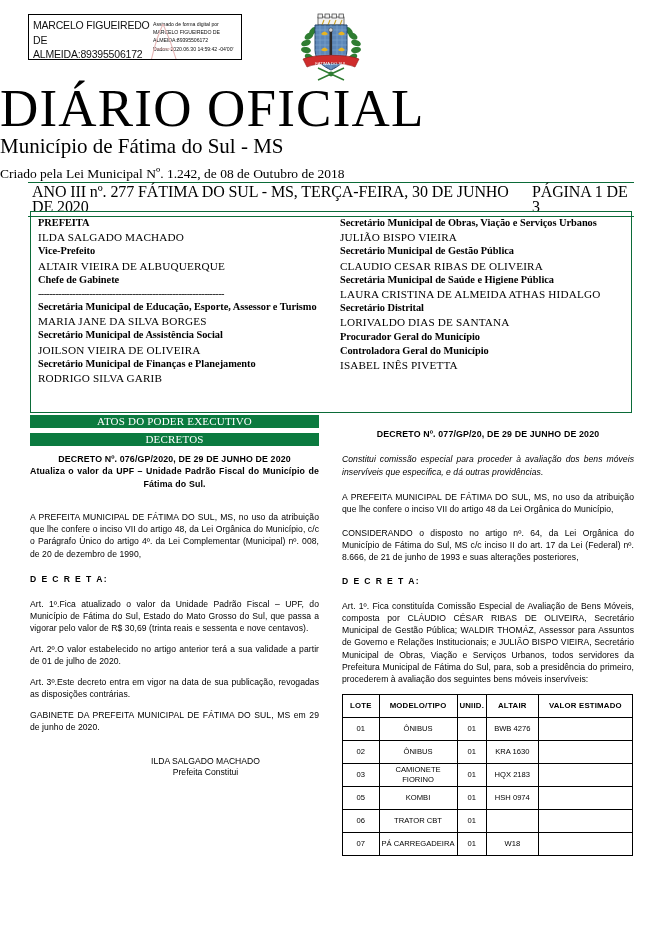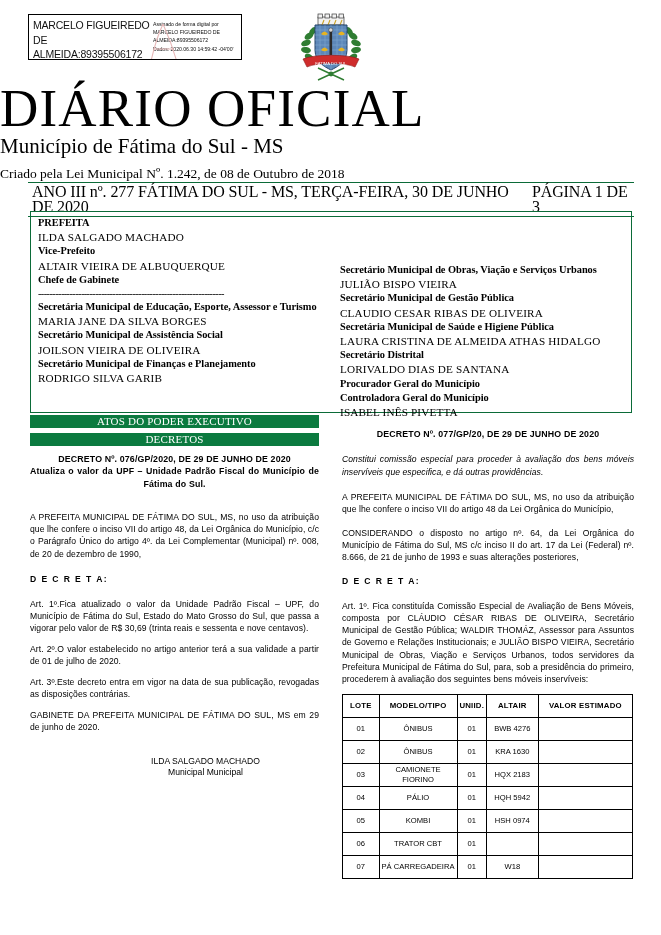--- a/index.html
+++ b/index.html
@@ -131,21 +131,21 @@
     height: 202px;
     border: 1.6px solid #0b6b38;
     box-sizing: border-box;
     display: flex;
   }
   .off-col {
     box-sizing: border-box;
     padding: 4px 6px 2px 7px;
     width: 50%;
   }
-  .off-col.right { padding-left: 9px; margin-top: 47px; }
+  .off-col.right { padding-left: 9px; }
   .off-role {
     font-family: "Liberation Serif", serif;
     font-weight: bold;
     font-size: 10.4px;
     line-height: 14.2px;
     letter-spacing: -0.05px;
   }
   .off-name {
     font-family: "Liberation Serif", serif;
     font-size: 11.2px;
@@ -377,21 +377,21 @@
 
   <div class="body-txt spaced p" style="margin-top:13px;margin-bottom:13px;">D E C R E T A:</div>
 
   <div class="body-txt p">Art. 1º.Fica atualizado o valor da Unidade Padrão Fiscal – UPF, do Município de Fátima do Sul, Estado do Mato Grosso do Sul, que passa a vigorar pelo valor de R$ 30,69 (trinta reais e sessenta e nove centavos).</div>
   <div class="body-txt p">Art. 2º.O valor estabelecido no artigo anterior terá a sua validade a partir de 01 de julho de 2020.</div>
   <div class="body-txt p">Art. 3º.Este decreto entra em vigor na data de sua publicação, revogadas as disposições contrárias.</div>
   <div class="body-txt p">GABINETE DA PREFEITA MUNICIPAL DE FÁTIMA DO SUL, MS em 29 de junho de 2020.</div>
 
   <div class="sig-block" style="margin-top:22px;margin-left:62px;">
     <div>ILDA SALGADO MACHADO</div>
-    <div>Municipal Municipal</div>
+    <div>Prefeita Constitui</div>
   </div>
 </div>
 
 <div class="col-right">
   <div class="decreto-head">DECRETO Nº. 077/GP/20, DE 29 DE JUNHO DE 2020</div>
 
   <div class="body-txt i p" style="margin-top:13px;">Constitui comissão especial para proceder à avaliação dos bens móveis inservíveis que especifica, e dá outras providências.</div>
 
   <div class="body-txt p" style="margin-top:13px;">
     <span class="b">A PREFEITA MUNICIPAL DE FÁTIMA DO SUL, MS,</span><span> no uso da atribuição que lhe confere o inciso VII do artigo 48 da Lei Orgânica do Município,</span>
@@ -431,27 +431,20 @@
         <td></td>
       </tr>
       <tr>
         <td>03</td>
         <td>CAMIONETE FIORINO</td>
         <td>01</td>
         <td>HQX 2183</td>
         <td></td>
       </tr>
       <tr>
-        <td>04</td>
-        <td>PÁLIO</td>
-        <td>01</td>
-        <td>HQH 5942</td>
-        <td></td>
-      </tr>
-      <tr>
         <td>05</td>
         <td>KOMBI</td>
         <td>01</td>
         <td>HSH 0974</td>
         <td></td>
       </tr>
       <tr>
         <td>06</td>
         <td>TRATOR CBT</td>
         <td>01</td>

